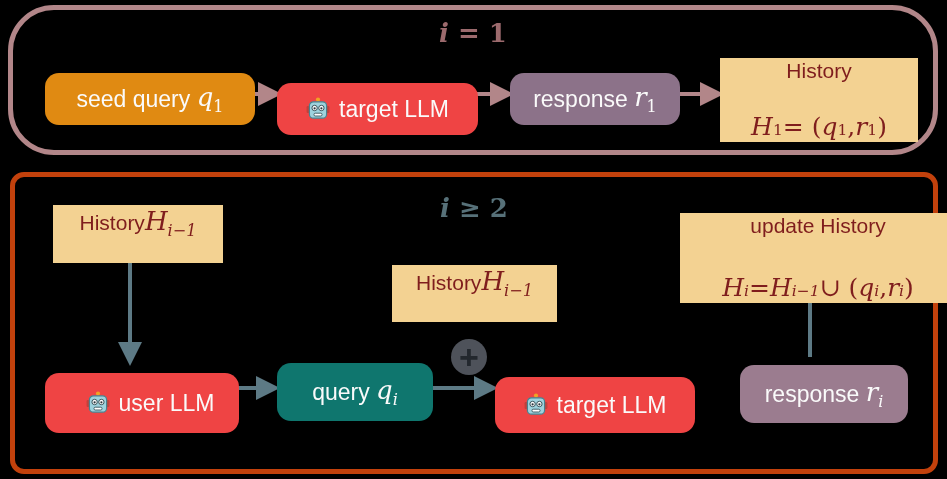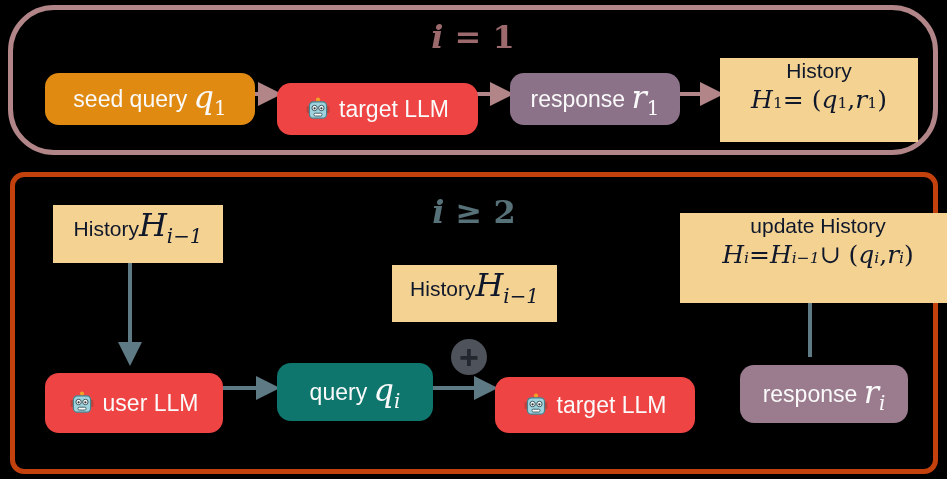--- a/index.html
+++ b/index.html
@@ -13,24 +13,24 @@
   .panel.rose .ptitle{top:8px;color:#9c6a6d;}
   .panel.teal .ptitle{top:16px;color:#577179;}
   .box{position:absolute;display:flex;align-items:center;justify-content:center;
        border-radius:14px;color:#fafafa;font-size:23px;}
   .box .t{white-space:pre;}
   .orange{background:#e08a12;}
   .gold{background:#0f766e;}
   .dark{background:#ef4444;margin-top:10px;}
   .mauve1{background:#8c7289;}
   .mauve2{background:#9b7c8f;}
-  .ybox{position:absolute;background:#f3d292;color:#0f172a;display:flex;flex-direction:column;
-        align-items:center;justify-content:flex-start;font-size:21px;line-height:1.25;}
+  .ybox{position:absolute;background:#f3d292;color:#7f1d1d;display:flex;flex-direction:column;
+        align-items:center;justify-content:space-between;font-size:21px;line-height:1.25;}
   .ybox .row{display:flex;align-items:baseline;}
-  .math{font-family:"DejaVu Serif",serif;font-size:32px;}
+  .math{font-family:"DejaVu Serif",serif;font-size:26px;}
   .math .it, .math sub.it{font-style:italic;}
   .math sub{font-size:0.62em;}
   .bigmath{font-size:25px;}
   .plus{position:absolute;width:36px;height:36px;border-radius:50%;background:#4e525a;
         color:#23282e;display:flex;align-items:center;justify-content:center;
         font-size:34px;font-weight:700;line-height:1;}
   svg.overlay{position:absolute;left:0;top:0;pointer-events:none;}
   .robot{margin-right:9px;flex:0 0 auto;}
 </style>
 </head>
@@ -134,21 +134,21 @@
           <sub class="it">i</sub>
           <span>, </span>
           <span class="it">r</span>
           <sub class="it">i</sub>
           <span>)</span>
         </div>
     </div>
 
     <div class="plus" style="left:436px;top:162px;">+</div>
 
-    <div class="box dark" style="left:30px;top:186px;width:178px;height:60px;">
+    <div class="box dark" style="left:30px;top:186px;width:178px;height:60px;padding-left:16px;">
       <svg class="robot" width="24" height="24" viewBox="0 0 24 24">
         <circle cx="12" cy="2.6" r="2.1" fill="#f0a325"></circle>
         <rect x="0.6" y="9" width="3" height="7" rx="1.2" fill="#c2403a"></rect>
         <rect x="20.4" y="9" width="3" height="7" rx="1.2" fill="#c2403a"></rect>
         <rect x="3.4" y="4.8" width="17.2" height="16.4" rx="4" fill="#9ed2dd" stroke="#49808d" stroke-width="1.2"></rect>
         <circle cx="8.6" cy="11" r="2.7" fill="#fff" stroke="#38535b" stroke-width="1"></circle>
         <circle cx="15.4" cy="11" r="2.7" fill="#fff" stroke="#38535b" stroke-width="1"></circle>
         <circle cx="8.6" cy="11.3" r="1.1" fill="#27333a"></circle>
         <circle cx="15.4" cy="11.3" r="1.1" fill="#27333a"></circle>
         <rect x="8" y="16.2" width="8" height="2.8" rx="1.2" fill="#fff" stroke="#38535b" stroke-width="0.9"></rect>

